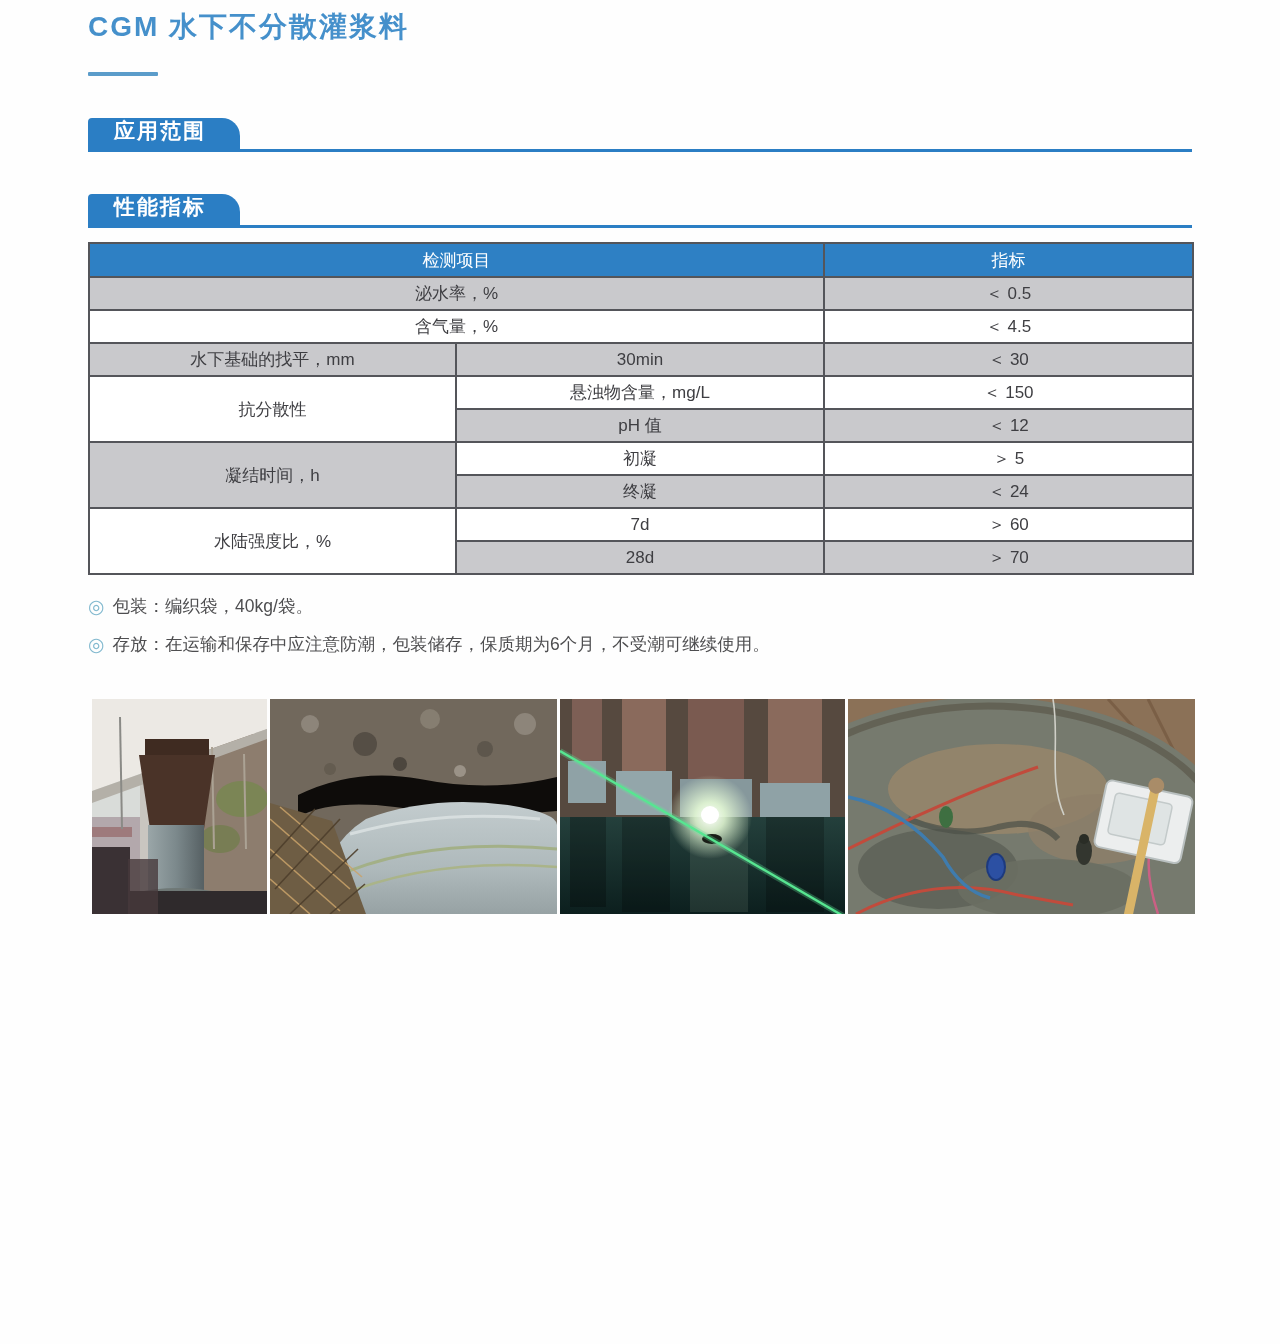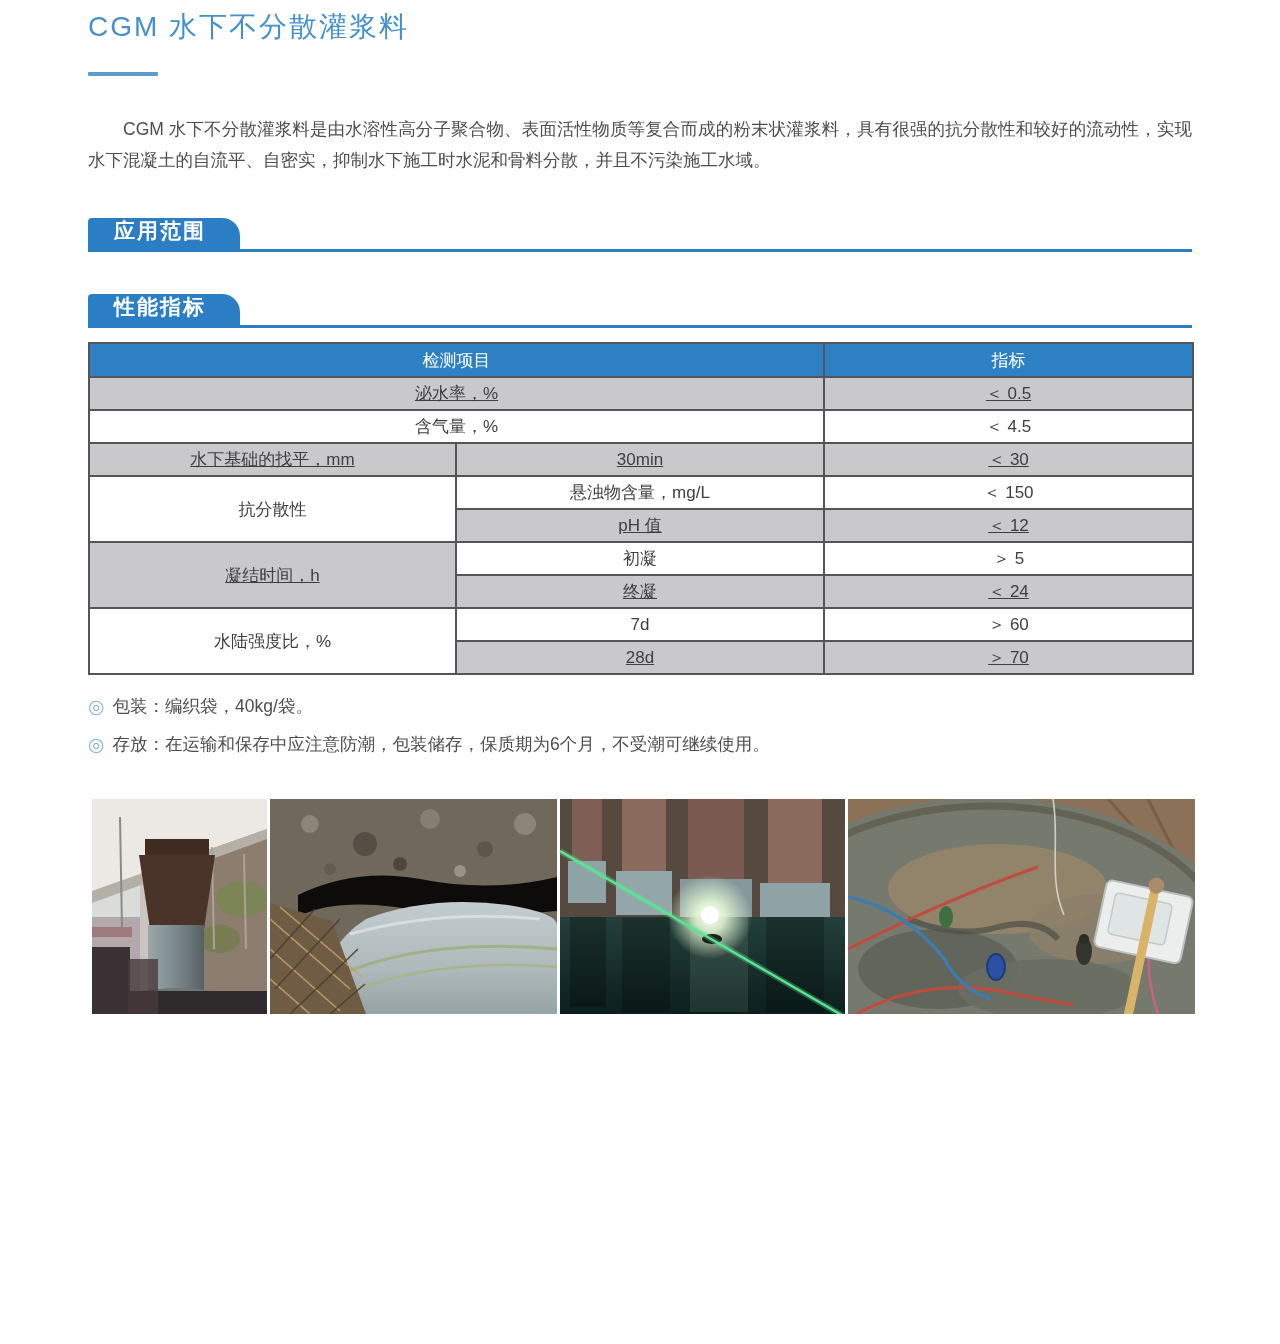--- a/index.html
+++ b/index.html
@@ -7,21 +7,21 @@
   body {
     width:1280px; height:1344px; overflow:hidden;
     font-family:"Liberation Sans","DejaVu Sans",sans-serif;
     color:#4b4b4e;
   }
   .page { width:1280px; height:1344px; background:#fefefe; position:relative; }
   .content { padding:8px 88px 0 88px; }
 
   
   .doc-title {
-    font-size:28px; font-weight:normal; color:#4590cb; letter-spacing:2px;
+    font-size:28px; font-weight:bold; color:#4590cb; letter-spacing:2px;
     line-height:38px;
   }
   .title-underline {
     width:70px; height:4px; background:#5b9cca; margin-top:26px; border-radius:1px;
   }
 
   
   .para {
     font-size:17.5px; line-height:31px; color:#4e4e50;
     text-indent:2em; margin-top:38px; text-align:justify;
@@ -44,21 +44,21 @@
   table.perf {
     width:1104px; border-collapse:collapse; margin-top:14px;
     table-layout:fixed;
   }
   table.perf th, table.perf td {
     border:2px solid #54555a; text-align:center;
     font-size:17px; color:#3e3e42; height:33px; padding:2px 4px;
     font-weight:normal;
   }
   table.perf thead th { background:#2e80c4; color:#ffffff; height:34px; }
-  td.g { background:#c9c9cc;text-decoration:underline; }
+  td.g { background:#c9c9cc; }
   td.w { background:#ffffff; }
   col.c1 { width:367px; } col.c2 { width:368px; } col.c3 { width:369px; }
 
   
   .bullets { margin-top:16px; }
   .bullet-line { display:flex; align-items:flex-start; margin-top:8px; }
   .bullet-icon {
     color:#82b9cf; font-size:19px; line-height:30px; margin-right:8px;
     font-family:"DejaVu Sans",sans-serif;
   }
@@ -73,21 +73,20 @@
 </style>
 </head>
 <body>
 
 <div class="page">
   <div class="content">
 
     <h1 class="doc-title">CGM 水下不分散灌浆料</h1>
     <div class="title-underline"></div>
 
-    <p class="para">CGM 水下不分散灌浆料是由水溶性高分子聚合物、表面活性物质等复合而成的粉末状灌浆料，具有很强的抗分散性和较好的流动性，实现水下混凝土的自流平、自密实，抑制水下施工时水泥和骨料分散，并且不污染施工水域。</p>
 
     <div class="section-head">
       <span class="badge">应用范围</span>
     </div>
 
     <div class="section-head">
       <span class="badge">性能指标</span>
     </div>
 
     <table class="perf">

